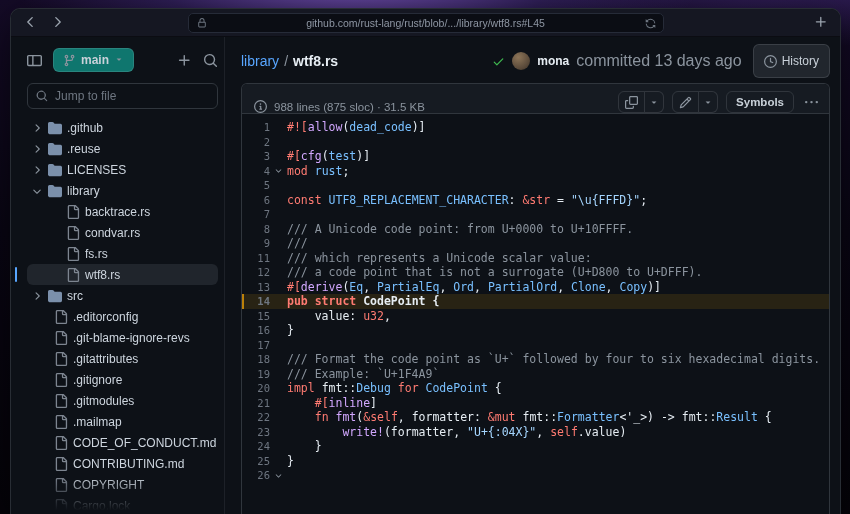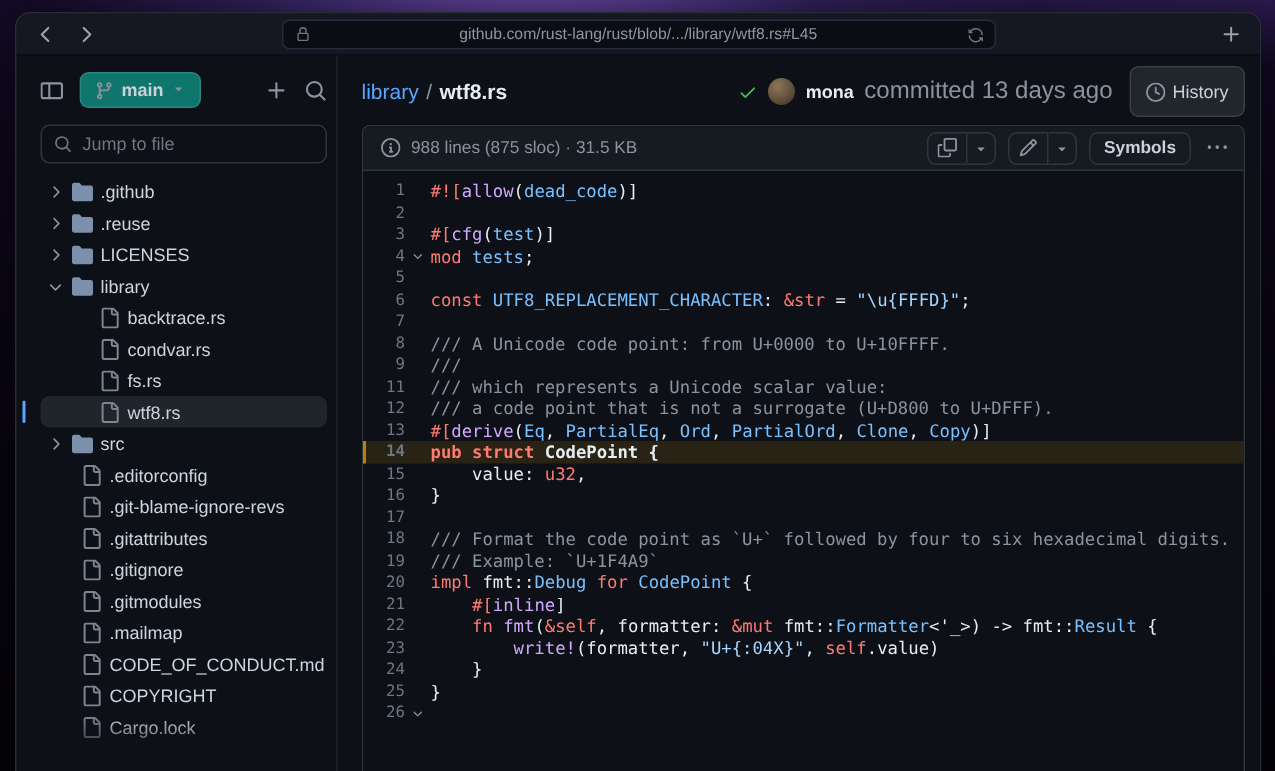--- a/index.html
+++ b/index.html
@@ -12,21 +12,21 @@
       linear-gradient(180deg, #150b28 0%, #0a0615 45%, #050309 100%);
     position:relative;
   }
   .window { position:absolute; left:10px; right:9px; top:8px; bottom:0;
     background:#0d1117; border-radius:10px 10px 0 0;
     border:1px solid rgba(205,217,229,0.14); border-bottom:none;
     box-shadow:0 10px 48px rgba(0,0,0,0.65);
     display:flex; flex-direction:column; overflow:hidden; }
 
   
-  .chrome { flex:0 0 28px; background:#151722; display:flex; align-items:center;
+  .chrome { flex:0 0 28px; background:#151722; display:flex; align-items:flex-start;
     padding:6px 12px; gap:14px; position:relative; border-bottom:1px solid rgba(0,0,0,0.45); }
   .navbtn { color:#9aa3ad; display:flex; cursor:pointer; }
   .navbtn svg { width:14px; height:14px; }
   .urlbar { position:absolute; left:50%; top:4px; transform:translateX(-50%);
     width:476px; height:20px; background:#0b0d14; border:1px solid #262b38; border-radius:5px;
     display:flex; align-items:center; justify-content:center; color:#8e96a3; font-size:10.5px; }
   .urlbar .lock { position:absolute; left:8px; top:4px; color:#6e7681; }
   .urlbar .lock svg { width:10px; height:10px; }
   .urlbar .refresh { position:absolute; right:7px; top:4px; color:#6e7681; cursor:pointer; }
   .urlbar .refresh svg { width:11px; height:11px; }
@@ -80,21 +80,21 @@
   .author { font-size:12px; font-weight:700; color:#e6edf3; cursor:pointer; }
   .ago { font-size:16px; color:#8b949e; }
   .history-btn { height:34px; padding:0 10px; display:flex; gap:5px; align-items:center;
     background:#21262d; border:1px solid rgba(240,246,252,0.12); border-radius:6px;
     color:#c9d1d9; font-size:12px; cursor:pointer; margin-left:4px; }
   .history-btn svg { width:13px; height:13px; color:#8b949e; }
 
   .codebox { flex:1; border:1px solid #30363d; border-radius:6px 6px 0 0; border-bottom:none;
     display:flex; flex-direction:column; overflow:hidden; background:#0d1117; }
   .codehead { flex:0 0 30px; background:#161b22; border-bottom:1px solid #30363d;
-    display:flex; align-items:center; padding:0 8px; }
+    display:flex; align-items:flex-end; padding:0 8px; }
   .meta { display:flex; align-items:center; gap:7px; color:#8b949e; font-size:11.5px; padding-left:4px; }
   .meta svg { width:13px; height:13px; }
   .actions { margin-left:auto; display:flex; align-items:center; gap:8px; }
   .seg { display:flex; }
   .sbtn { height:22px; display:flex; align-items:center; padding:0 6px;
     border:1px solid rgba(240,246,252,0.12); background:transparent; color:#8b949e; cursor:pointer; }
   .sbtn svg { width:13px; height:13px; }
   .sbtn.left { border-radius:6px 0 0 6px; }
   .sbtn.right { border-radius:0 6px 6px 0; border-left:none; padding:0 4px; }
   .sbtn.right svg { width:10px; height:10px; }
@@ -347,20 +347,28 @@
               </svg>
             </span>
             <span>CODE_OF_CONDUCT.md</span>
           </div>
           <div class="trow file0">
             <span class="fico">
               <svg viewBox="0 0 16 16" fill="#7d8590">
                 <path d="M2 1.75C2 .784 2.784 0 3.75 0h6.586c.464 0 .909.184 1.237.513l2.914 2.914c.329.328.513.773.513 1.237v9.586A1.75 1.75 0 0 1 13.25 16h-9.5A1.75 1.75 0 0 1 2 14.25V1.75Zm1.75-.25a.25.25 0 0 0-.25.25v12.5c0 .138.112.25.25.25h9.5a.25.25 0 0 0 .25-.25V6h-2.75A1.75 1.75 0 0 1 9 4.25V1.5H3.75Zm6.75.062V4.25c0 .138.112.25.25.25h2.688l-.011-.013-2.914-2.914-.013-.011Z"></path>
               </svg>
             </span>
+            <span>CONTRIBUTING.md</span>
+          </div>
+          <div class="trow file0">
+            <span class="fico">
+              <svg viewBox="0 0 16 16" fill="#7d8590">
+                <path d="M2 1.75C2 .784 2.784 0 3.75 0h6.586c.464 0 .909.184 1.237.513l2.914 2.914c.329.328.513.773.513 1.237v9.586A1.75 1.75 0 0 1 13.25 16h-9.5A1.75 1.75 0 0 1 2 14.25V1.75Zm1.75-.25a.25.25 0 0 0-.25.25v12.5c0 .138.112.25.25.25h9.5a.25.25 0 0 0 .25-.25V6h-2.75A1.75 1.75 0 0 1 9 4.25V1.5H3.75Zm6.75.062V4.25c0 .138.112.25.25.25h2.688l-.011-.013-2.914-2.914-.013-.011Z"></path>
+              </svg>
+            </span>
             <span>COPYRIGHT</span>
           </div>
           <div class="trow file0">
             <span class="fico">
               <svg viewBox="0 0 16 16" fill="#7d8590">
                 <path d="M2 1.75C2 .784 2.784 0 3.75 0h6.586c.464 0 .909.184 1.237.513l2.914 2.914c.329.328.513.773.513 1.237v9.586A1.75 1.75 0 0 1 13.25 16h-9.5A1.75 1.75 0 0 1 2 14.25V1.75Zm1.75-.25a.25.25 0 0 0-.25.25v12.5c0 .138.112.25.25.25h9.5a.25.25 0 0 0 .25-.25V6h-2.75A1.75 1.75 0 0 1 9 4.25V1.5H3.75Zm6.75.062V4.25c0 .138.112.25.25.25h2.688l-.011-.013-2.914-2.914-.013-.011Z"></path>
               </svg>
             </span>
             <span>Cargo.lock</span>
           </div>
@@ -435,21 +443,21 @@
                 </svg>
             </span>
           </div>
         </div>
         <div class="codebody">
             <div class="cl"><span class="ln">1</span><span class="fold"></span><span class="lc"><span class="kw">#![</span><span class="fn">allow</span><span class="pl">(</span><span class="ty">dead_code</span><span class="pl">)]</span></span></div>
             <div class="cl"><span class="ln">2</span><span class="fold"></span><span class="lc"></span></div>
             <div class="cl"><span class="ln">3</span><span class="fold"></span><span class="lc"><span class="kw">#[</span><span class="fn">cfg</span><span class="pl">(</span><span class="ty">test</span><span class="pl">)]</span></span></div>
             <div class="cl"><span class="ln">4</span><span class="fold"><svg viewBox="0 0 16 16" fill="currentColor">
                   <path d="M6.22 3.22a.75.75 0 0 1 1.06 0l4.25 4.25a.75.75 0 0 1 0 1.06l-4.25 4.25a.75.75 0 0 1-1.06-1.06L9.94 8 6.22 4.28a.75.75 0 0 1 0-1.06Z"></path>
-                </svg></span><span class="lc"><span class="kw">mod </span><span class="ty">tests</span><span class="pl">;</span></span></div>
+                </svg></span><span class="lc"><span class="kw">mod </span><span class="ty">rust</span><span class="pl">;</span></span></div>
             <div class="cl"><span class="ln">5</span><span class="fold"></span><span class="lc"></span></div>
             <div class="cl"><span class="ln">6</span><span class="fold"></span><span class="lc"><span class="kw">const </span><span class="ty">UTF8_REPLACEMENT_CHARACTER</span><span class="pl">: </span><span class="kw">&amp;str</span><span class="pl"> = </span><span class="st">"\u{FFFD}"</span><span class="pl">;</span></span></div>
             <div class="cl"><span class="ln">7</span><span class="fold"></span><span class="lc"></span></div>
             <div class="cl"><span class="ln">8</span><span class="fold"></span><span class="lc"><span class="cm">/// A Unicode code point: from U+0000 to U+10FFFF.</span></span></div>
             <div class="cl"><span class="ln">9</span><span class="fold"></span><span class="lc"><span class="cm">///</span></span></div>
             <div class="cl"><span class="ln">11</span><span class="fold"></span><span class="lc"><span class="cm">/// which represents a Unicode scalar value:</span></span></div>
             <div class="cl"><span class="ln">12</span><span class="fold"></span><span class="lc"><span class="cm">/// a code point that is not a surrogate (U+D800 to U+DFFF).</span></span></div>
             <div class="cl"><span class="ln">13</span><span class="fold"></span><span class="lc"><span class="kw">#[</span><span class="fn">derive</span><span class="pl">(</span><span class="ty">Eq</span><span class="pl">, </span><span class="ty">PartialEq</span><span class="pl">, </span><span class="ty">Ord</span><span class="pl">, </span><span class="ty">PartialOrd</span><span class="pl">, </span><span class="ty">Clone</span><span class="pl">, </span><span class="ty">Copy</span><span class="pl">)]</span></span></div>
             <div class="cl hl"><span class="ln">14</span><span class="fold"></span><span class="lc"><span class="kw">pub struct </span><span class="pl">CodePoint {</span></span></div>
             <div class="cl"><span class="ln">15</span><span class="fold"></span><span class="lc"><span class="pl">    value: </span><span class="kw">u32</span><span class="pl">,</span></span></div>

